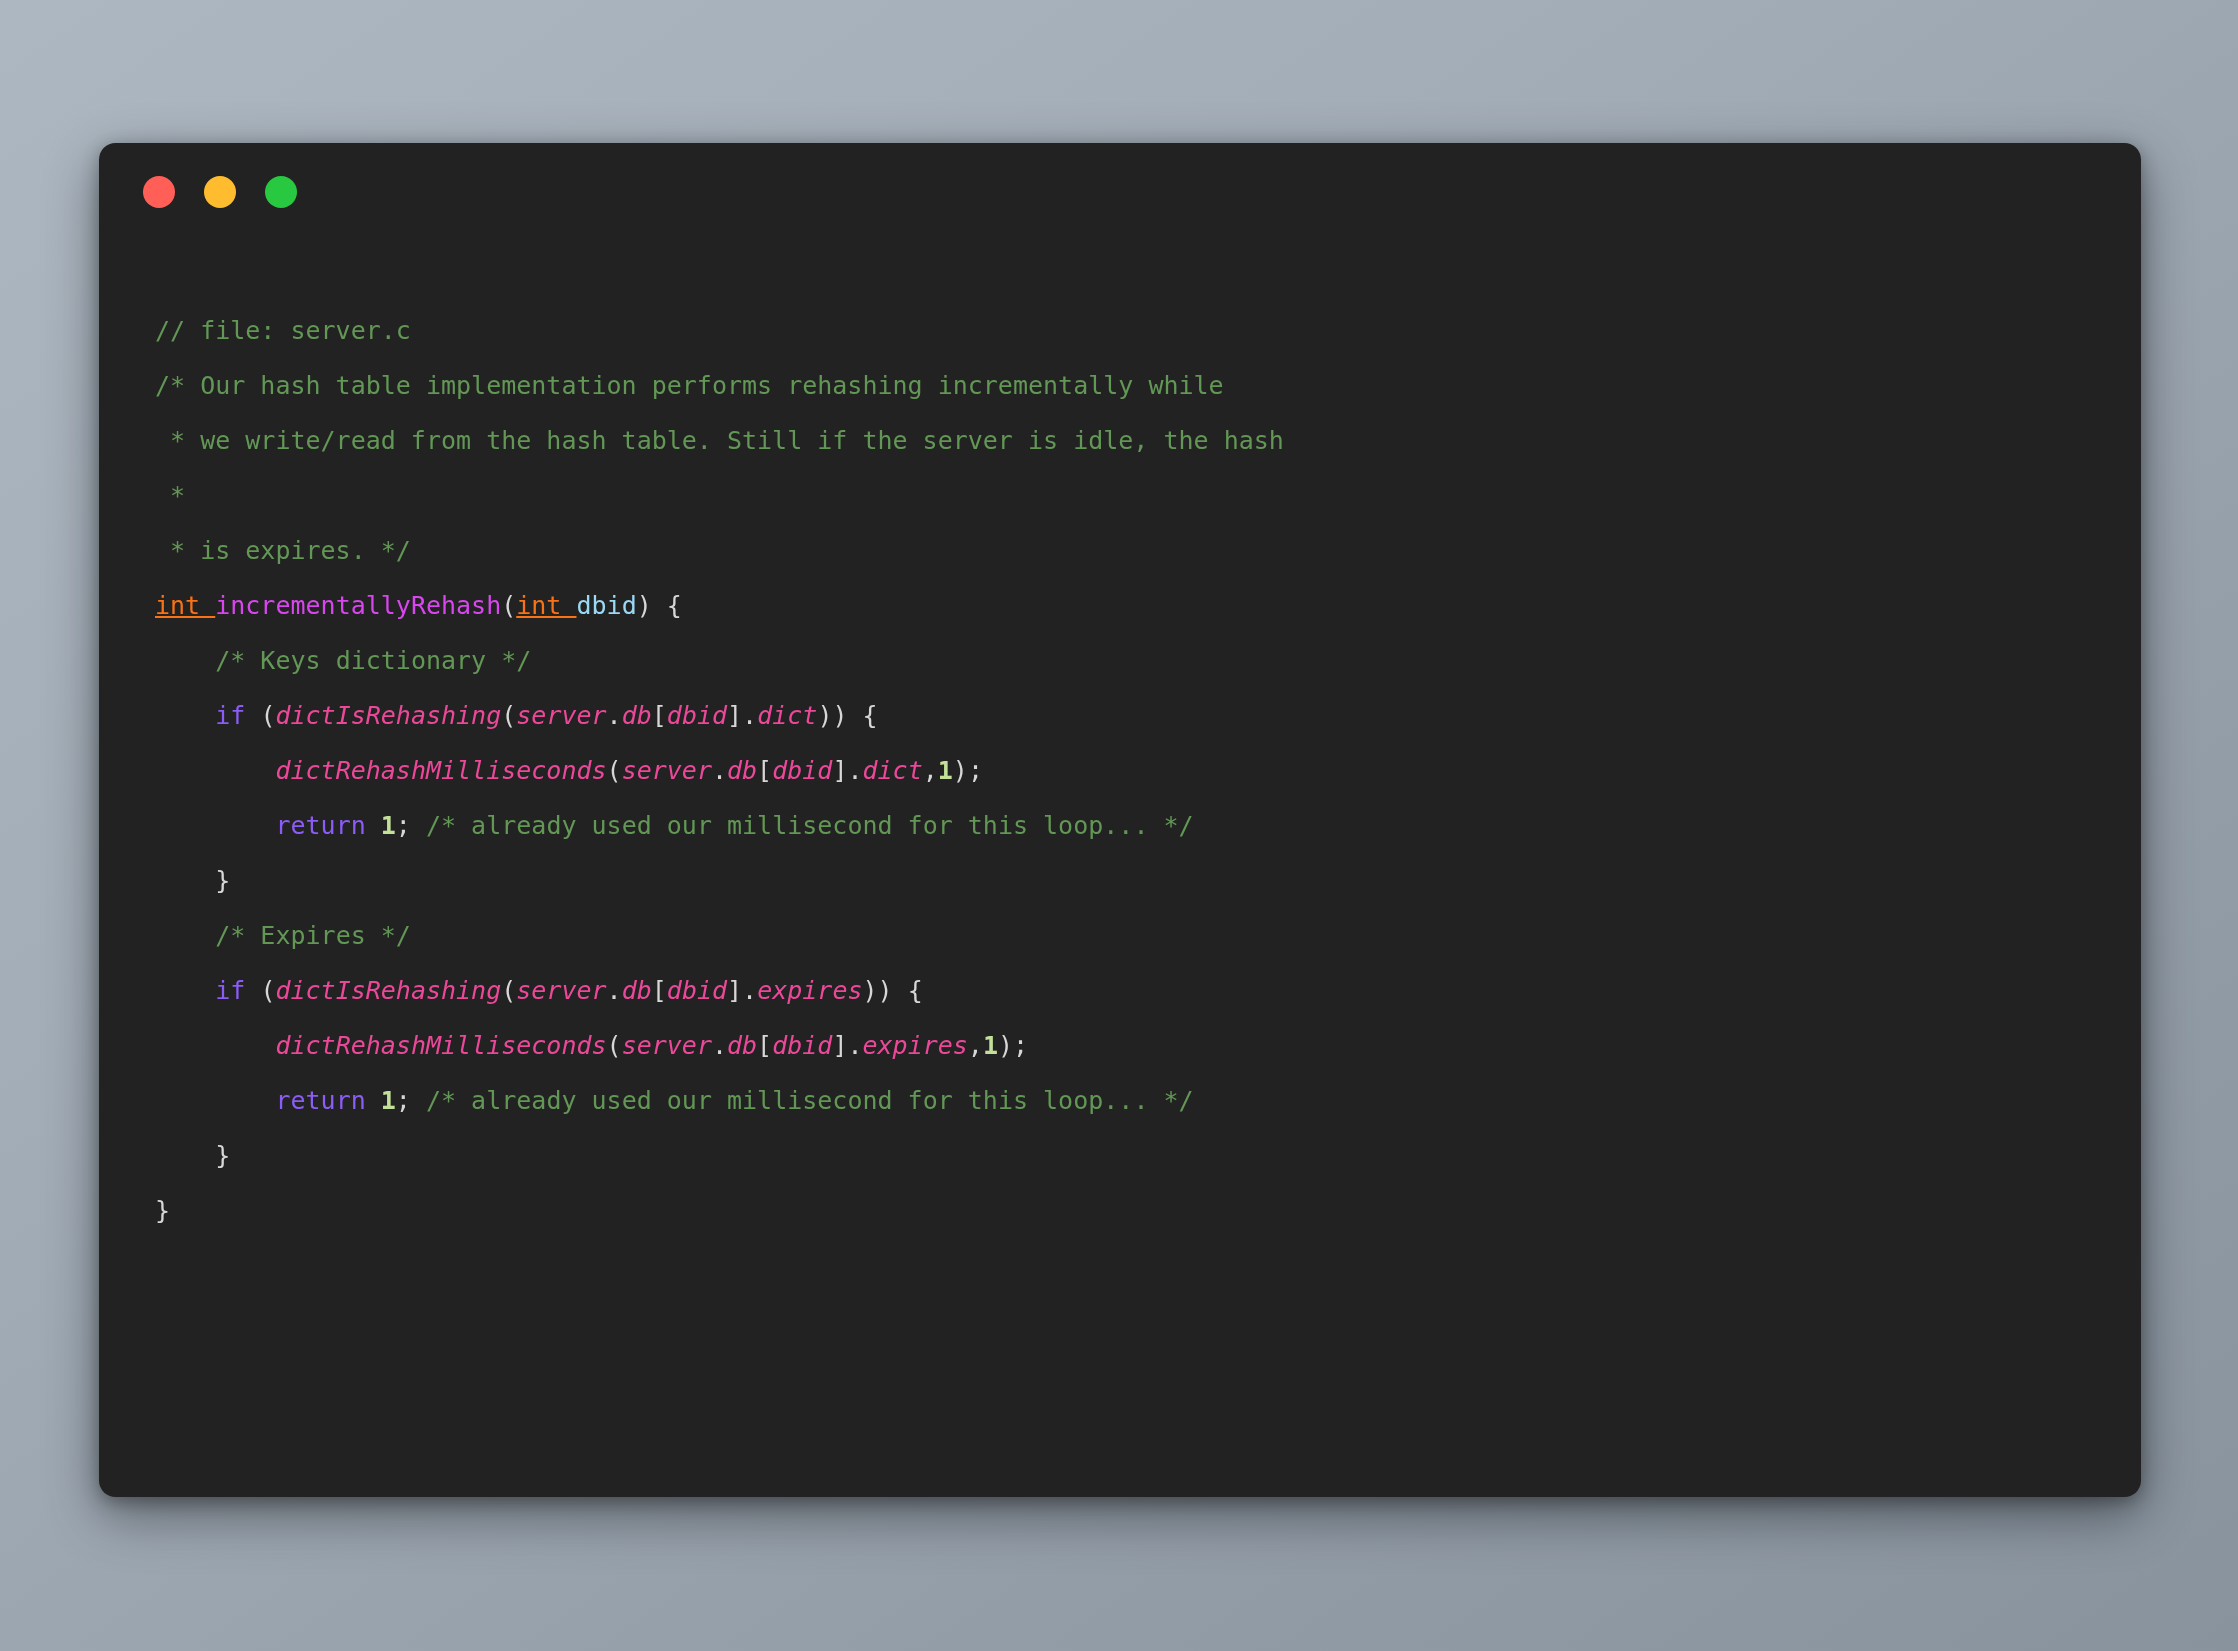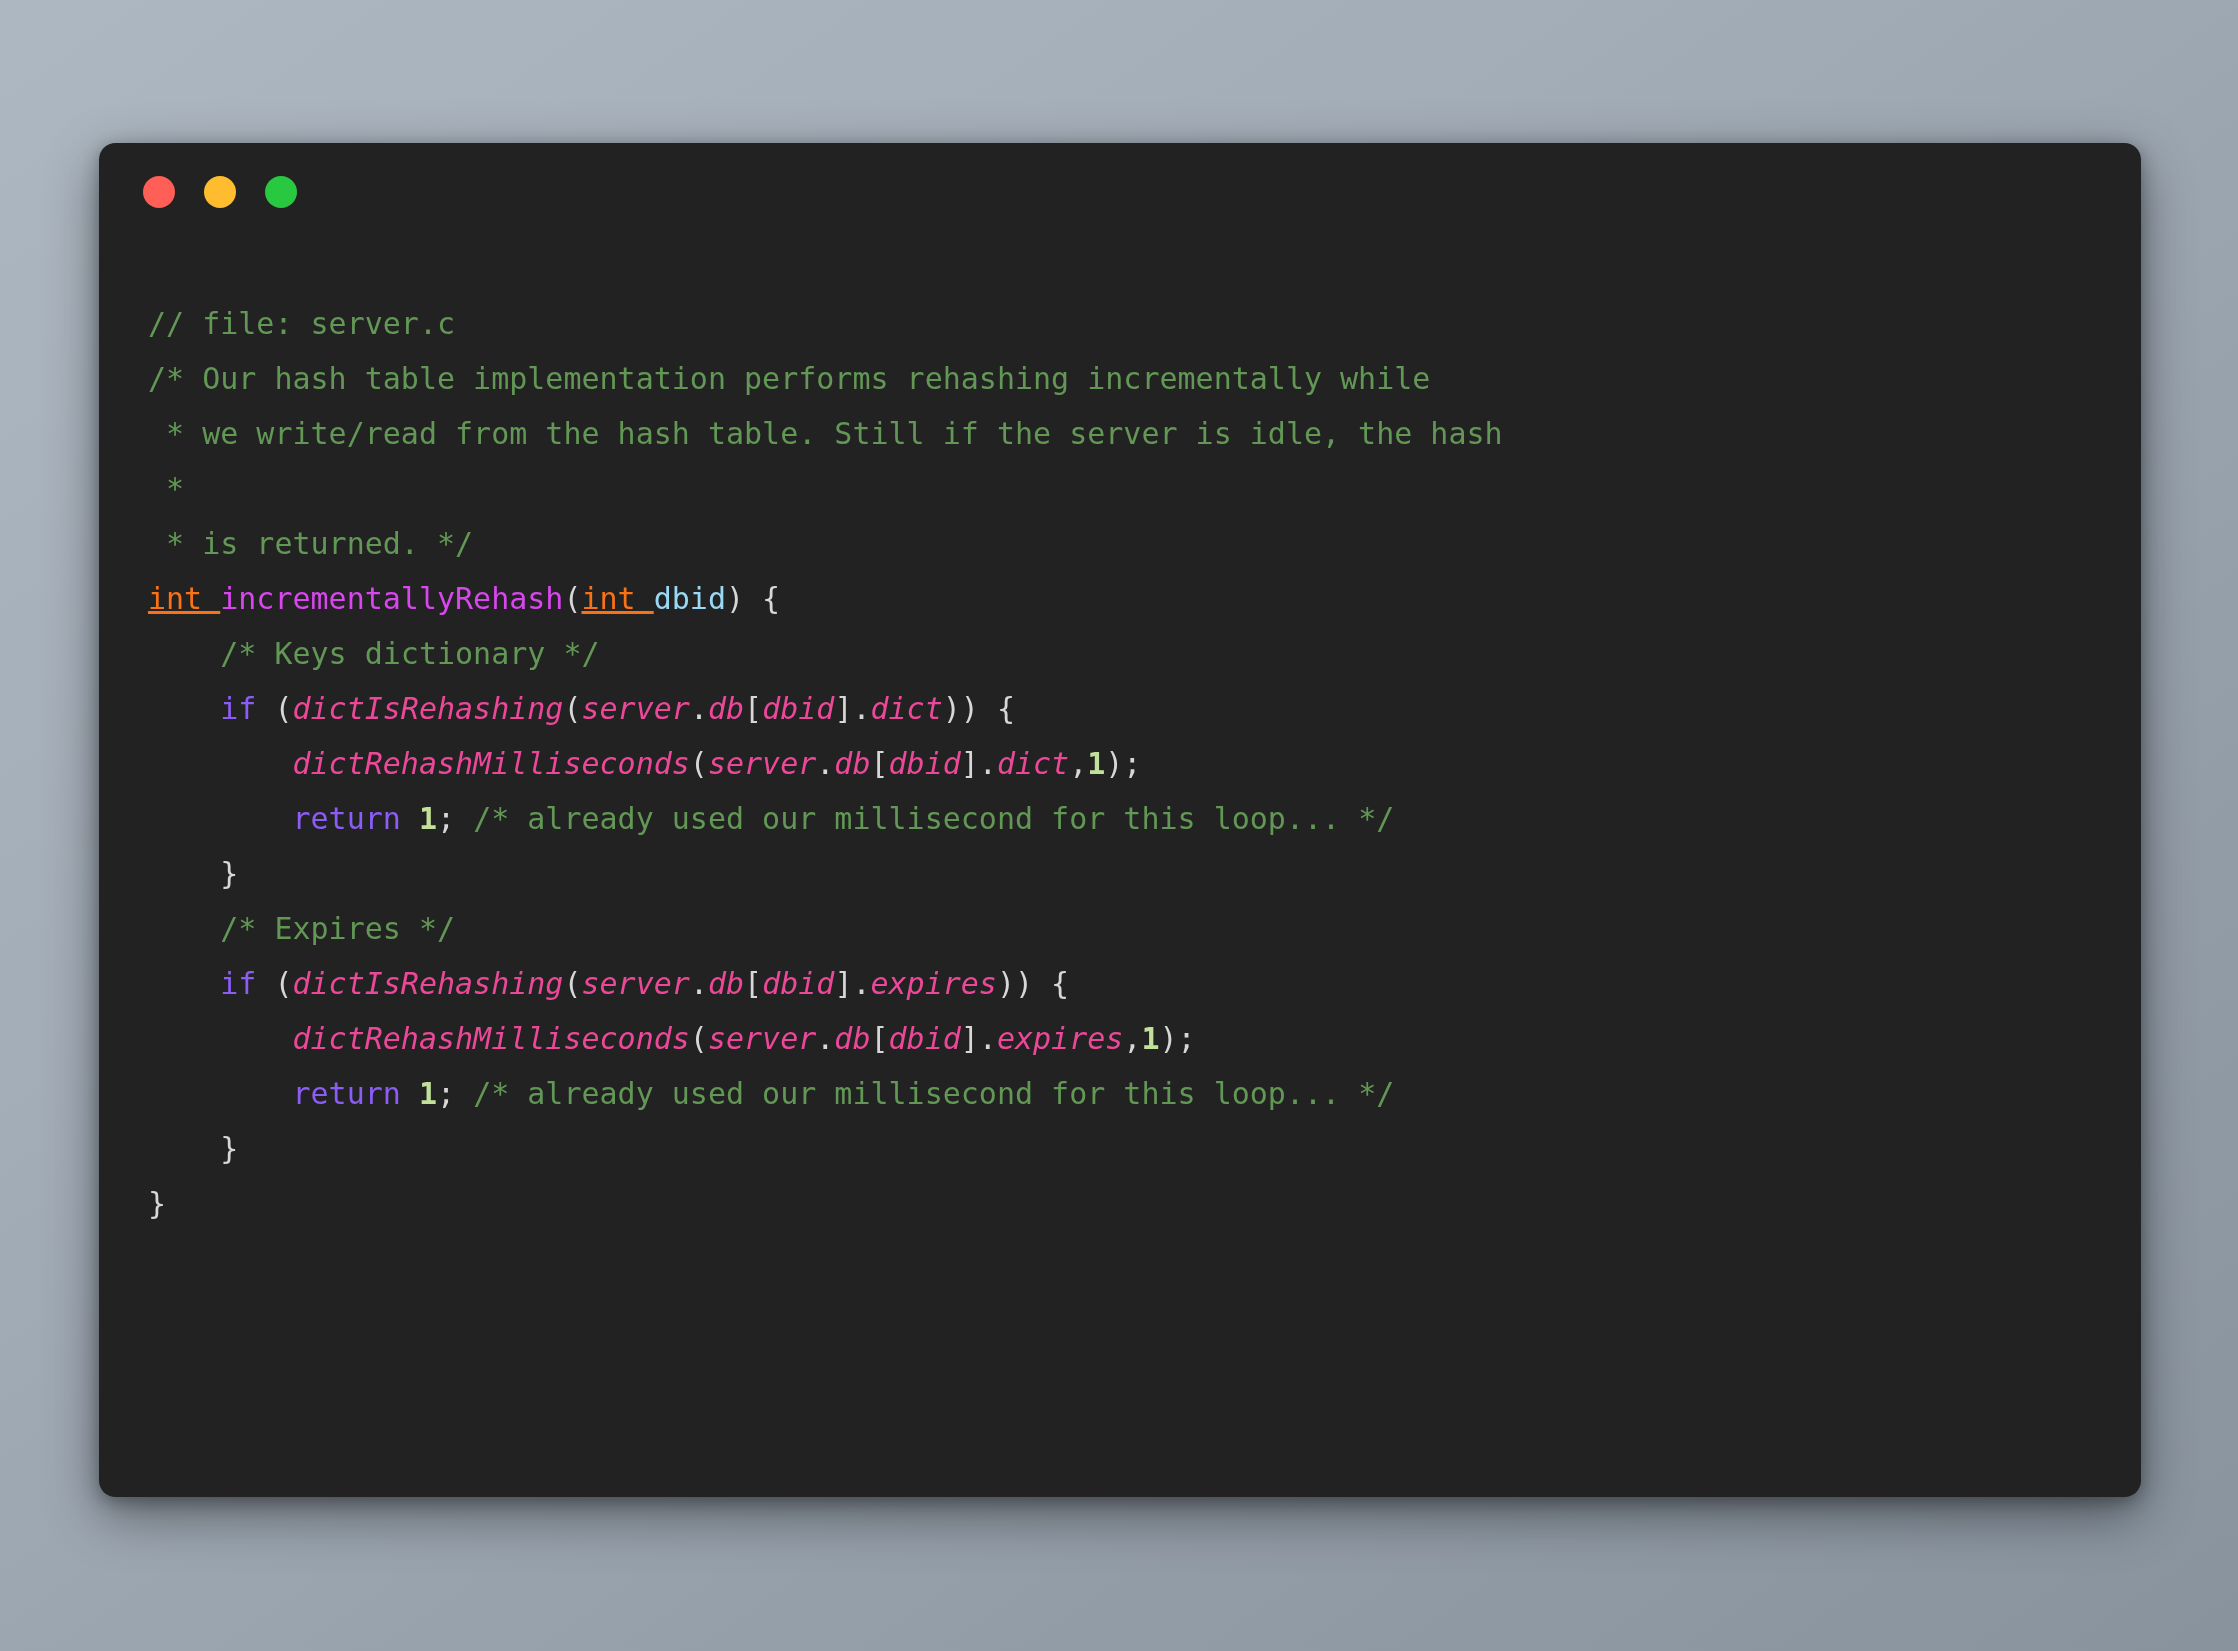--- a/index.html
+++ b/index.html
@@ -57,23 +57,23 @@
     position: absolute;
     left: 0;
     top: 98px;
     right: 0;
     bottom: 0;
     padding: 50px 30px 0 44px;
     box-sizing: border-box;
   }
 
   #code-block {
-    margin: 5px;
+    margin: 12px;
     font-family: "DejaVu Sans Mono", monospace;
-    font-size: 30px;
+    font-size: 25px;
     line-height: 55px;
     white-space: pre;
     color: #d4d4d4;
     letter-spacing: 0px;
     tab-size: 4;
   }
 
   .ln { display: block; min-height: 55px; }
 
   
@@ -106,21 +106,21 @@
     <span class="traffic-light tl-close" style="background: rgb(255, 95, 87);"></span>
     <span class="traffic-light tl-minimize" style="background: rgb(254, 188, 46);"></span>
     <span class="traffic-light tl-maximize" style="background: rgb(40, 200, 64);"></span>
   </div>
 
   <div id="code-area">
     <pre id="code-block"><span class="ln"><span class="tok-comment">// file: server.c</span>
 </span><span class="ln"><span class="tok-comment">/* Our hash table implementation performs rehashing incrementally while</span>
 </span><span class="ln"><span class="tok-comment"> * we write/read from the hash table. Still if the server is idle, the hash</span>
 </span><span class="ln"><span class="tok-comment"> *</span>
-</span><span class="ln"><span class="tok-comment"> * is returned. */</span>
+</span><span class="ln"><span class="tok-comment"> * is expires. */</span>
 </span><span class="ln"><span class="tok-type">int </span><span class="tok-func">incrementallyRehash</span><span class="tok-punct">(</span><span class="tok-type">int </span><span class="tok-param">dbid</span><span class="tok-punct">) {</span>
 </span><span class="ln"><span>    </span><span class="tok-comment">/* Keys dictionary */</span>
 </span><span class="ln"><span>    </span><span class="tok-keyword">if</span><span class="tok-punct"> (</span><span class="tok-ident">dictIsRehashing</span><span class="tok-punct">(</span><span class="tok-ident">server</span><span class="tok-punct">.</span><span class="tok-ident">db</span><span class="tok-punct">[</span><span class="tok-ident">dbid</span><span class="tok-punct">].</span><span class="tok-ident">dict</span><span class="tok-punct">)) {</span>
 </span><span class="ln"><span>        </span><span class="tok-ident">dictRehashMilliseconds</span><span class="tok-punct">(</span><span class="tok-ident">server</span><span class="tok-punct">.</span><span class="tok-ident">db</span><span class="tok-punct">[</span><span class="tok-ident">dbid</span><span class="tok-punct">].</span><span class="tok-ident">dict</span><span class="tok-punct">,</span><span class="tok-number">1</span><span class="tok-punct">);</span>
 </span><span class="ln"><span>        </span><span class="tok-keyword">return</span><span> </span><span class="tok-number">1</span><span class="tok-punct">; </span><span class="tok-comment">/* already used our millisecond for this loop... */</span>
 </span><span class="ln"><span>    </span><span class="tok-punct">}</span>
 </span><span class="ln"><span>    </span><span class="tok-comment">/* Expires */</span>
 </span><span class="ln"><span>    </span><span class="tok-keyword">if</span><span class="tok-punct"> (</span><span class="tok-ident">dictIsRehashing</span><span class="tok-punct">(</span><span class="tok-ident">server</span><span class="tok-punct">.</span><span class="tok-ident">db</span><span class="tok-punct">[</span><span class="tok-ident">dbid</span><span class="tok-punct">].</span><span class="tok-ident">expires</span><span class="tok-punct">)) {</span>
 </span><span class="ln"><span>        </span><span class="tok-ident">dictRehashMilliseconds</span><span class="tok-punct">(</span><span class="tok-ident">server</span><span class="tok-punct">.</span><span class="tok-ident">db</span><span class="tok-punct">[</span><span class="tok-ident">dbid</span><span class="tok-punct">].</span><span class="tok-ident">expires</span><span class="tok-punct">,</span><span class="tok-number">1</span><span class="tok-punct">);</span>
 </span><span class="ln"><span>        </span><span class="tok-keyword">return</span><span> </span><span class="tok-number">1</span><span class="tok-punct">; </span><span class="tok-comment">/* already used our millisecond for this loop... */</span>

